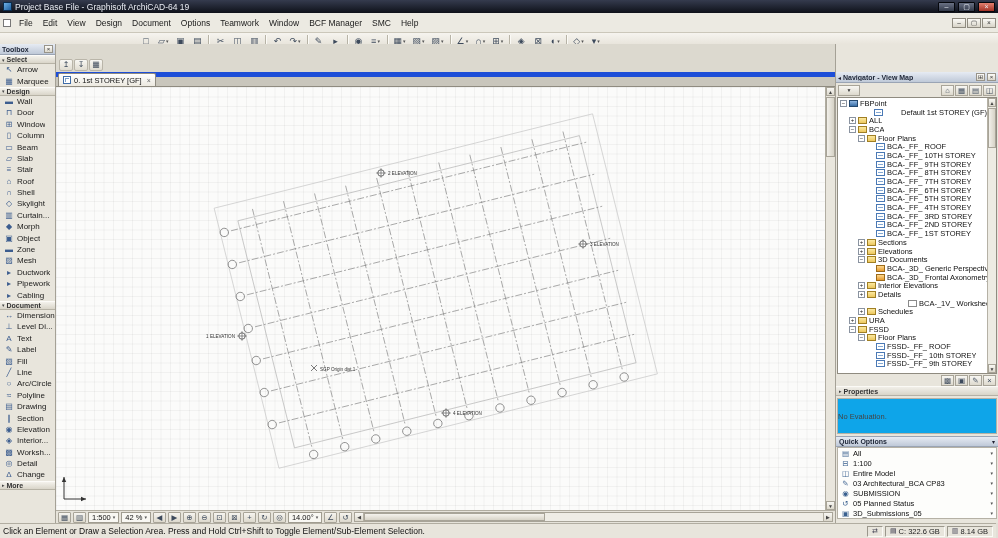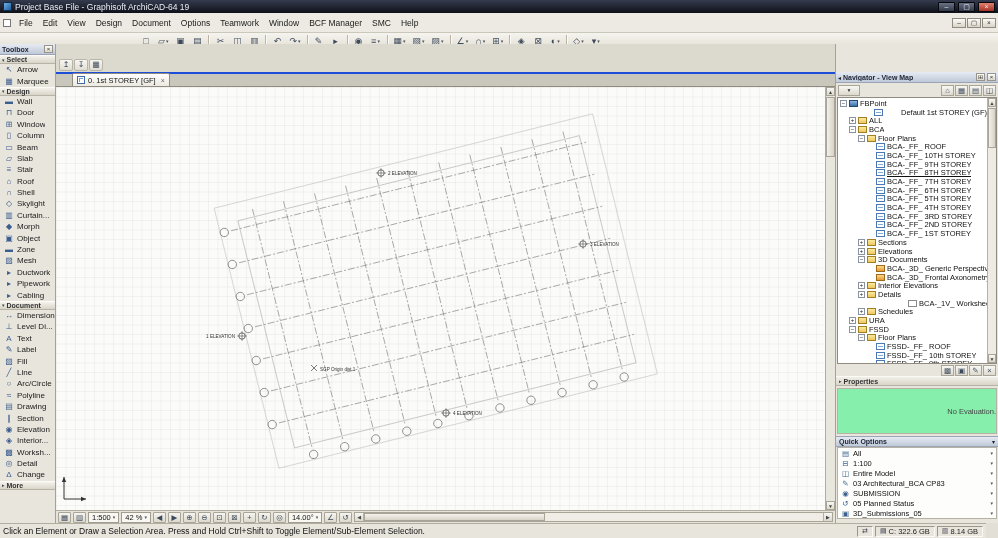--- a/index.html
+++ b/index.html
@@ -36,21 +36,21 @@
 .sec-label{font-size:7px;font-weight:bold;color:#333;}
 .tool-item{height:11.4px;display:flex;align-items:center;gap:3px;padding-left:4px;}
 .tool-icon{width:10px;text-align:center;font-size:8px;color:#3c5d8f;flex:none;}
 .tool-label{font-size:8px;color:#1a1a1a;white-space:nowrap;overflow:hidden;}
 .toolbox-fill{flex:1;}
 
 .center{flex:1;min-width:0;display:flex;flex-direction:column;background:#dcd9cf;}
 .center-strip{height:13px;}
 .mini-toolbar{height:15px;display:flex;align-items:center;gap:1px;padding-left:3px;}
 .mini-btn{width:14px;height:12px;display:inline-flex;align-items:center;justify-content:center;font-size:8px;color:#3d4a5c;border:1px solid #b9b5a9;background:linear-gradient(#f8f7f3,#e0dcd1);border-radius:2px;flex:none;}
-.tabbar{height:14px;background:#c9c6bc;border-top:2px solid #1d4ed8;display:flex;align-items:flex-end;padding-left:16px;gap:2px;}
+.tabbar{height:14px;background:#c9c6bc;border-top:5px solid #1d4ed8;display:flex;align-items:flex-end;padding-left:2px;gap:2px;}
 .tab{height:13px;background:linear-gradient(#ffffff,#ece9e0);border:1px solid #8f8b80;border-bottom:none;border-radius:2px 2px 0 0;display:flex;align-items:center;gap:3px;padding:0 4px;}
 .tab-plan-icon{width:8px;height:8px;background:#fff;border:1px solid #3f6ca8;position:relative;flex:none;}
 .tab-plan-icon::after{content:"";position:absolute;inset:1px;border-top:1px solid #7aa0cc;border-left:1px solid #7aa0cc;}
 .tab-label{font-size:7.5px;color:#111;white-space:nowrap;}
 .tab-close{font-size:7px;color:#666;margin-left:2px;}
 .canvas-row{flex:1;min-height:0;display:flex;border-top:1px solid #8f8b80;}
 .canvas{flex:1;position:relative;background:#fbfbfa;background-image:linear-gradient(to right,rgba(100,100,100,0.07) 1px,transparent 1px),linear-gradient(to bottom,rgba(100,100,100,0.07) 1px,transparent 1px);background-size:9.5px 9.5px;overflow:hidden;}
 .canvas svg{position:absolute;left:0;top:0;}
 .v-scroll{width:10px;background:#e9e6dd;border-left:1px solid #b1ada1;display:flex;flex-direction:column;flex:none;}
 .scroll-arrow{height:9px;font-size:5px;line-height:9px;text-align:center;color:#444;background:linear-gradient(#f8f7f3,#dcd8cc);border:1px solid #a8a498;flex:none;}
@@ -82,32 +82,32 @@
 .icon-plan,.icon-view{background:#fff;border:1px solid #4a79b5;position:relative;}
 .icon-plan::after,.icon-view::after{content:"";position:absolute;left:1px;right:1px;top:2px;border-top:1px solid #86a9d2;}
 .icon-threed{background:linear-gradient(#ffd98e,#e59a2f);border:1px solid #9c6a1a;}
 .icon-worksheet{background:#fff;border:1px solid #8a8a8a;}
 .tree-label{font-size:7.5px;color:#101010;overflow:hidden;}
 .tree-scroll{width:9px;border-left:1px solid #b5b1a5;background:#edebe3;display:flex;flex-direction:column;flex:none;}
 .nav-bottom{height:12px;display:flex;align-items:center;justify-content:flex-end;gap:1px;padding:0 2px;flex:none;}
 .props-header{height:10px;display:flex;align-items:center;gap:2px;padding:0 3px;background:linear-gradient(#f1efe9,#d9d5c9);border-top:1px solid #fbfaf6;border-bottom:1px solid #b5b1a5;flex:none;}
 .props-marker{font-size:5px;color:#444;}
 .props-title{font-size:7px;font-weight:bold;color:#333;}
-.props-body{height:46px;margin:2px 1px;background:#86efac;border:1px solid #b5b1a5;display:flex;align-items:center;justify-content:flex-end;flex:none;}
+.props-body{height:36px;margin:2px 1px;background:#0ea5e9;border:1px solid #b5b1a5;display:flex;align-items:center;justify-content:flex-start;flex:none;}
 .props-empty{font-size:7.5px;color:#444;}
 .qo-header{height:11px;background:linear-gradient(#e6ebf3,#bfc9d8);border-top:1px solid #9aa4b4;border-bottom:1px solid #9aa4b4;display:flex;align-items:center;gap:2px;padding:0 3px;flex:none;}
 .qo-title{font-size:7px;font-weight:bold;color:#20283a;flex:1;}
 .qo-body{background:#fdfdfb;border:1px solid #b5b1a5;margin:0 1px;flex:none;}
 .qo-row{height:10px;display:flex;align-items:center;gap:3px;padding:0 3px;}
 .qo-icon{width:9px;text-align:center;font-size:7.5px;color:#39608f;flex:none;}
 .qo-label{font-size:7.5px;color:#101010;flex:1;white-space:nowrap;overflow:hidden;}
 .qo-dd{font-size:5px;color:#555;}
 .rp-fill{flex:none;height:4px;}
 
-.statusbar{position:absolute;left:0;right:12px;bottom:0;height:15px;background:#e8e5dc;border-top:1px solid #b1ada1;display:flex;align-items:center;gap:2px;padding:0 3px;}
+.statusbar{position:absolute;left:0;right:2px;bottom:0;height:15px;background:#e8e5dc;border-top:1px solid #b1ada1;display:flex;align-items:center;gap:2px;padding:0 3px;}
 .status-msg{flex:1;font-size:8.5px;color:#111;white-space:nowrap;overflow:hidden;}
 .status-cell{height:11px;display:inline-flex;align-items:center;gap:2px;padding:0 4px;font-size:7.5px;color:#222;border:1px solid;border-color:#9b978c #fbfaf6 #fbfaf6 #9b978c;flex:none;white-space:nowrap;}
 .status-icon{font-size:7px;color:#445;}
 </style>
 </head>
 <body>
 
 <div class="titlebar">
   <span class="app-icon"></span>
   <span class="title-text">Project Base File - Graphisoft ArchiCAD-64 19</span>
@@ -613,21 +613,21 @@
           <div class="tree-row" style="padding-left: 29px;">
             <span class="expander-sp"></span>
             <span class="tree-icon icon-plan"></span>
             <span class="tree-label">BCA-_FF_ 10TH STOREY</span>
           </div>
           <div class="tree-row" style="padding-left: 29px;">
             <span class="expander-sp"></span>
             <span class="tree-icon icon-plan"></span>
             <span class="tree-label">BCA-_FF_ 9TH STOREY</span>
           </div>
-          <div class="tree-row" style="padding-left: 29px; text-decoration: underline;">
+          <div class="tree-row" style="padding-left: 29px;">
             <span class="expander-sp"></span>
             <span class="tree-icon icon-plan"></span>
             <span class="tree-label">BCA-_FF_ 8TH STOREY</span>
           </div>
           <div class="tree-row" style="padding-left: 29px;">
             <span class="expander-sp"></span>
             <span class="tree-icon icon-plan"></span>
             <span class="tree-label">BCA-_FF_ 7TH STOREY</span>
           </div>
           <div class="tree-row" style="padding-left: 29px;">

